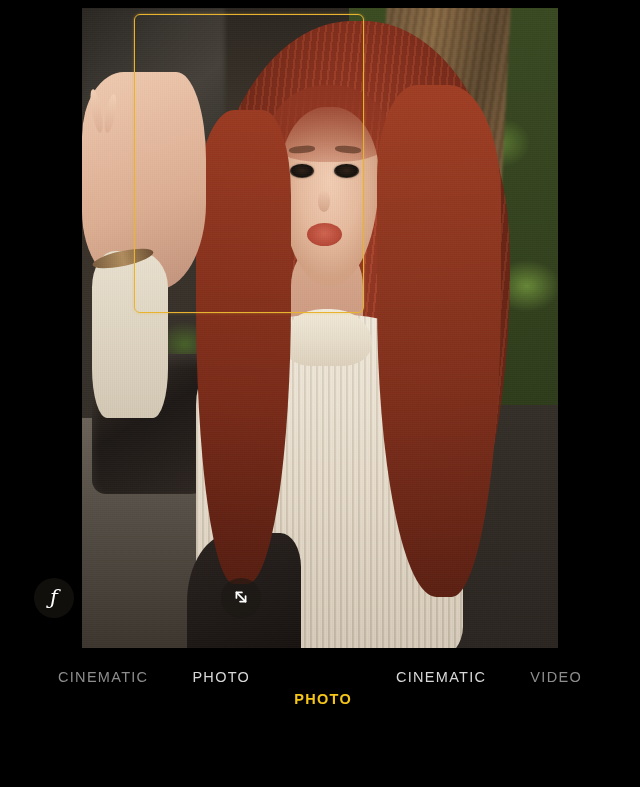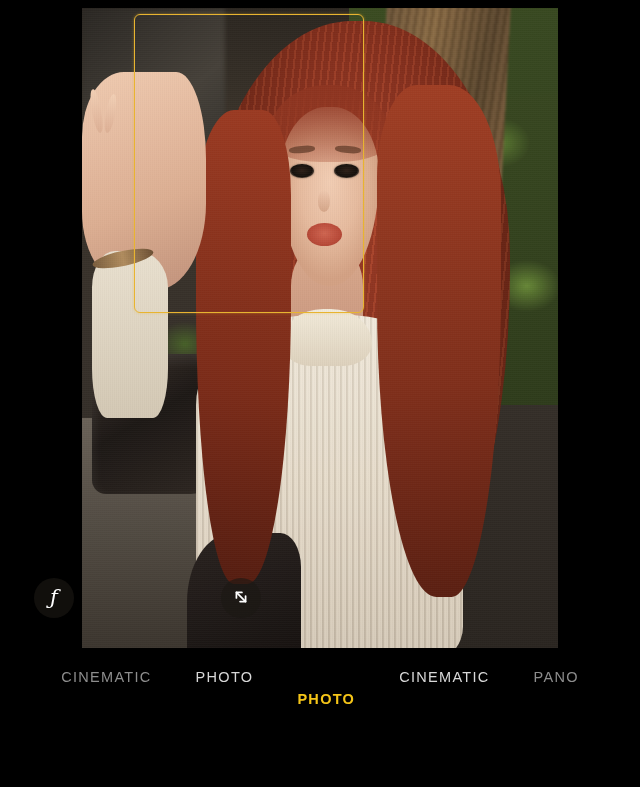--- a/index.html
+++ b/index.html
@@ -367,21 +367,21 @@
         <polyline points="11,17 17,17 17,11"></polyline>
       </svg>
     </span>
   </button>
 
   <div id="mode-bar">
     <button class="mode dim">CINEMATIC</button>
     <button class="mode">PHOTO</button>
     <button class="mode active">PHOTO</button>
     <button class="mode">CINEMATIC</button>
-    <button class="mode dim">PANO</button>
+    <button class="mode dim">VIDEO</button>
   </div>
 
   <div id="bottom-bar">
 
     
 
     
 
     
 

